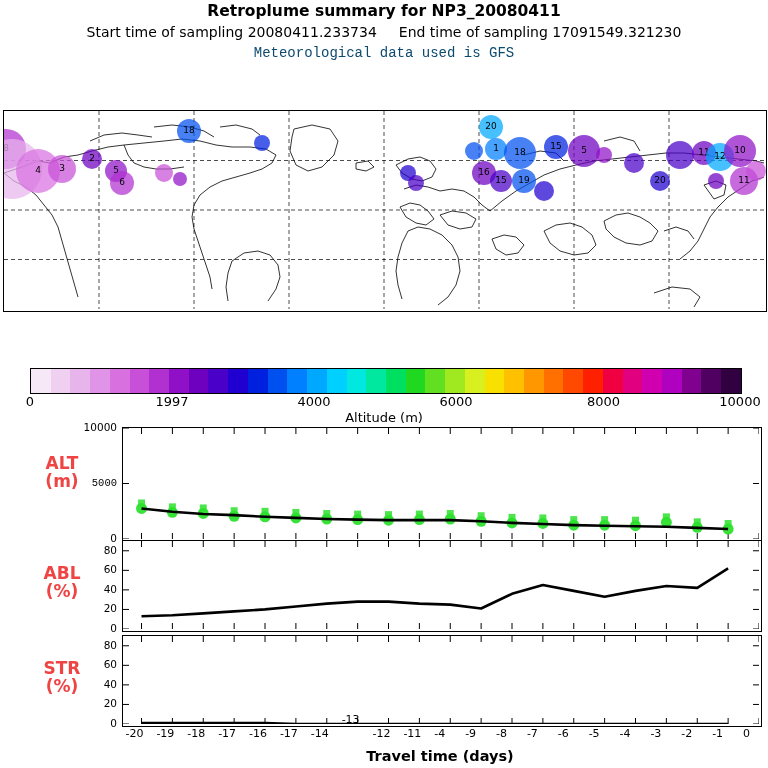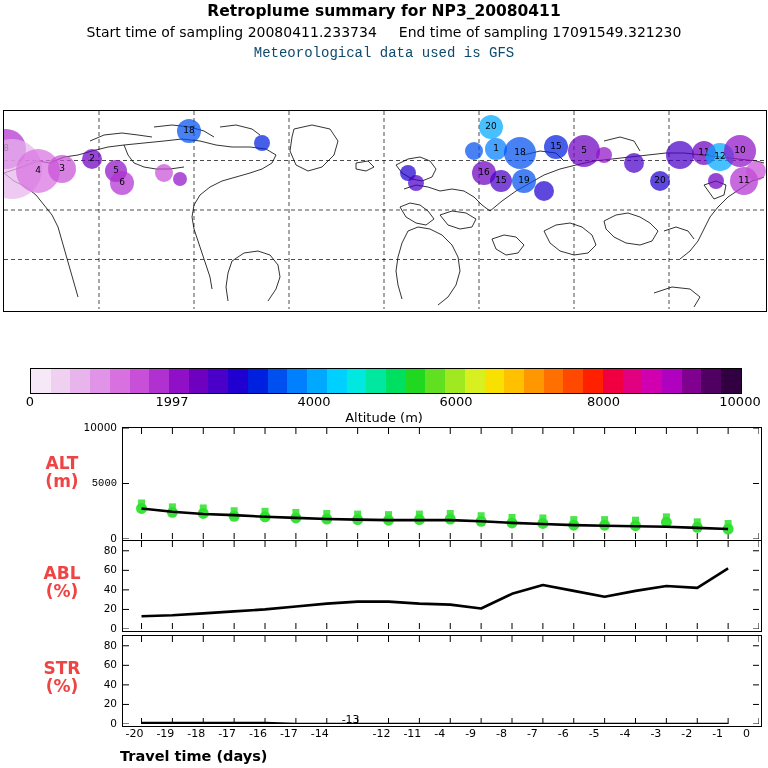--- a/index.html
+++ b/index.html
@@ -16,21 +16,21 @@
   
   #cbar-wrap{position:absolute;left:30px;top:368px;width:710px;height:24px;border:1px solid #000;display:flex;}
   #cbar-wrap div{flex:1 1 auto;height:100%;}
   .cb-tick{position:absolute;top:394px;font-size:13px;color:#000;}
   #cbar-title{position:absolute;left:0;top:410px;width:768px;text-align:center;font-size:13px;color:#000;}
   
   .plot{position:absolute;border:1px solid #000;background:#fff;overflow:hidden;}
   .plot-label{position:absolute;font-size:17px;font-weight:bold;text-align:center;color:#ef4444;line-height:1.05;}
   .ytick{position:absolute;font-size:10.5px;color:#000;text-align:right;}
   .xtick{position:absolute;font-size:11px;color:#000;}
-  #xaxis-title{position:absolute;left:120px;top:748px;width:640px;font-size:14.5px;font-weight:bold;color:#000;}
+  #xaxis-title{position:absolute;left:120px;top:748px;width:640px;text-align:center;font-size:14.5px;font-weight:bold;color:#000;}
 </style>
 </head>
 <body>
 
 <div class="title">Retroplume summary for NP3_20080411</div>
 <div class="subline1">
   <span class="sub-a">Start time of sampling 20080411.233734</span><span>End time of sampling 17091549.321230</span>
 </div>
 <div class="subline2">Meteorological data used is GFS</div>
 

